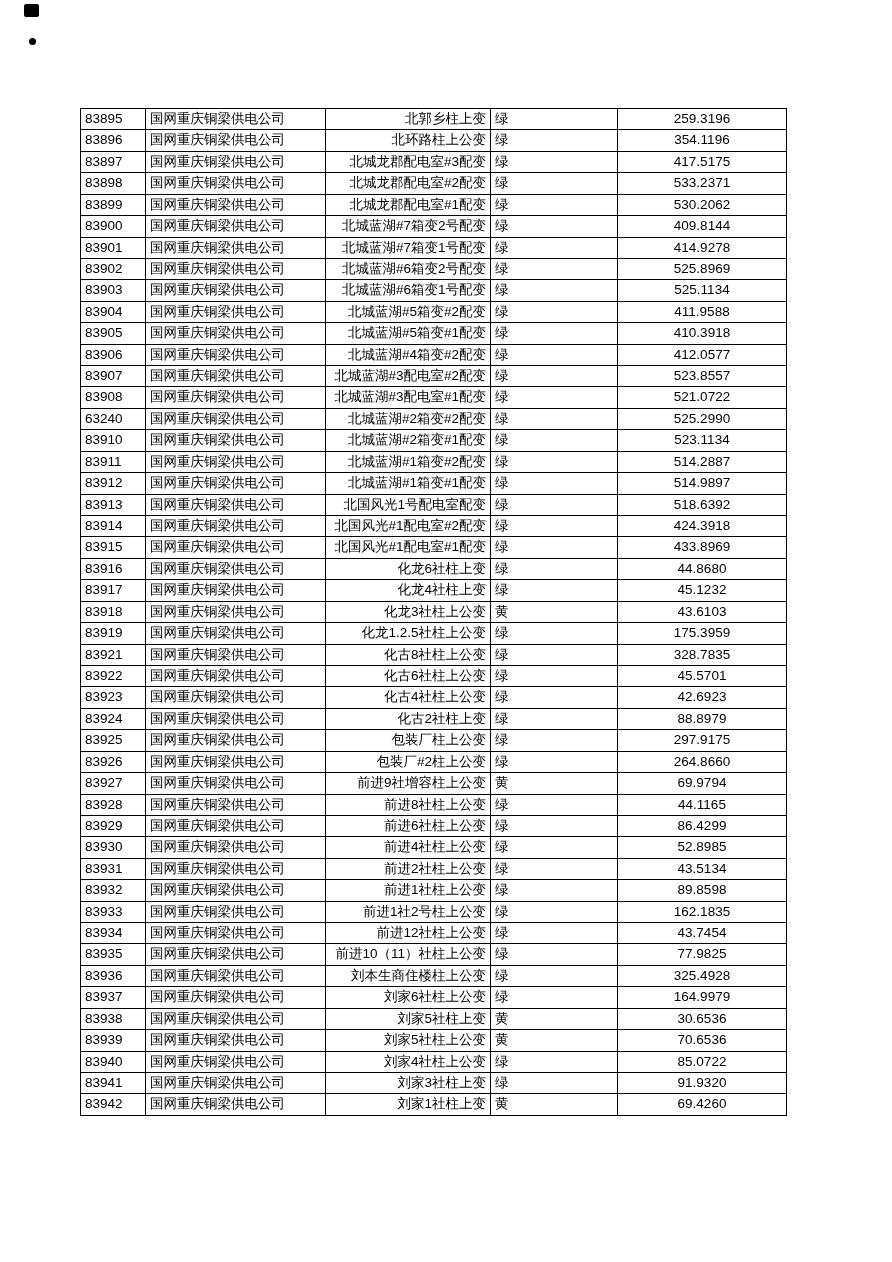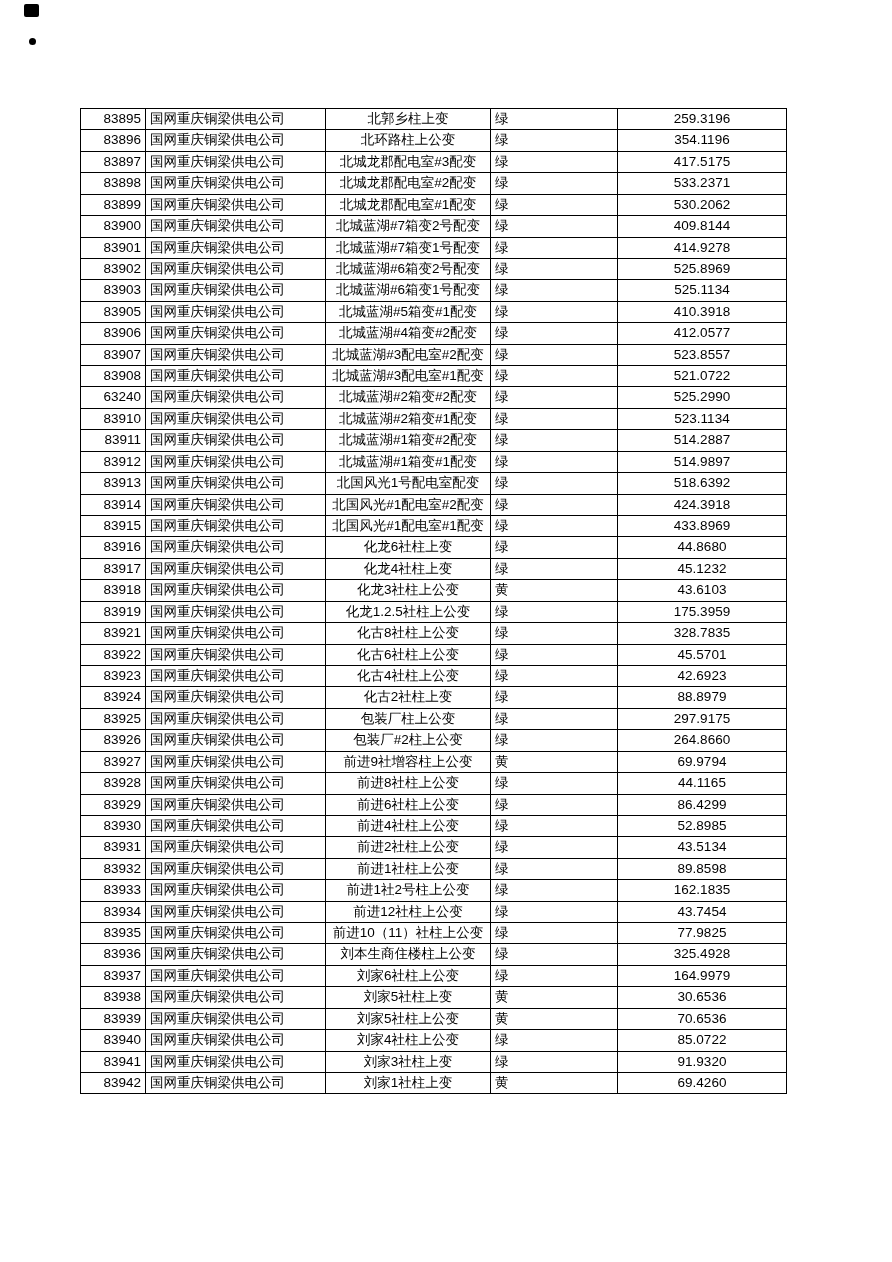--- a/index.html
+++ b/index.html
@@ -42,23 +42,23 @@
     color: #000000;
     padding: 0 4px;
     overflow: hidden;
     white-space: nowrap;
   }
   col.c-id      { width: 65px; }
   col.c-company { width: 180px; }
   col.c-device  { width: 165px; }
   col.c-status  { width: 127px; }
   col.c-value   { width: 169px; }
-  td.cell-id      { text-align: right; }
+  td.cell-id      { text-align: left; }
   td.cell-company { text-align: left; padding-left: 5px; margin-left: 48px; }
-  td.cell-device  { text-align: center; padding-left: 5px; }
+  td.cell-device  { text-align: right; padding-left: 5px; }
   td.cell-status  { text-align: left; padding-left: 7px; }
   td.cell-value   { text-align: center; padding-right: 54px; }
 </style>
 </head>
 <body>
 
 <div class="scan-mark" id="mark-top"></div>
 <div class="scan-mark" id="mark-lower"></div>
 
 <table class="data-table">
@@ -135,20 +135,27 @@
   </tr>
 
   <tr>
     <td class="cell-id">83903</td>
     <td class="cell-company">国网重庆铜梁供电公司</td>
     <td class="cell-device">北城蓝湖#6箱变1号配变</td>
     <td class="cell-status">绿</td>
     <td class="cell-value">525.1134</td>
   </tr>
 
+  <tr>
+    <td class="cell-id">83904</td>
+    <td class="cell-company">国网重庆铜梁供电公司</td>
+    <td class="cell-device">北城蓝湖#5箱变#2配变</td>
+    <td class="cell-status">绿</td>
+    <td class="cell-value">411.9588</td>
+  </tr>
 
   <tr>
     <td class="cell-id">83905</td>
     <td class="cell-company">国网重庆铜梁供电公司</td>
     <td class="cell-device">北城蓝湖#5箱变#1配变</td>
     <td class="cell-status">绿</td>
     <td class="cell-value">410.3918</td>
   </tr>
 
   <tr>

